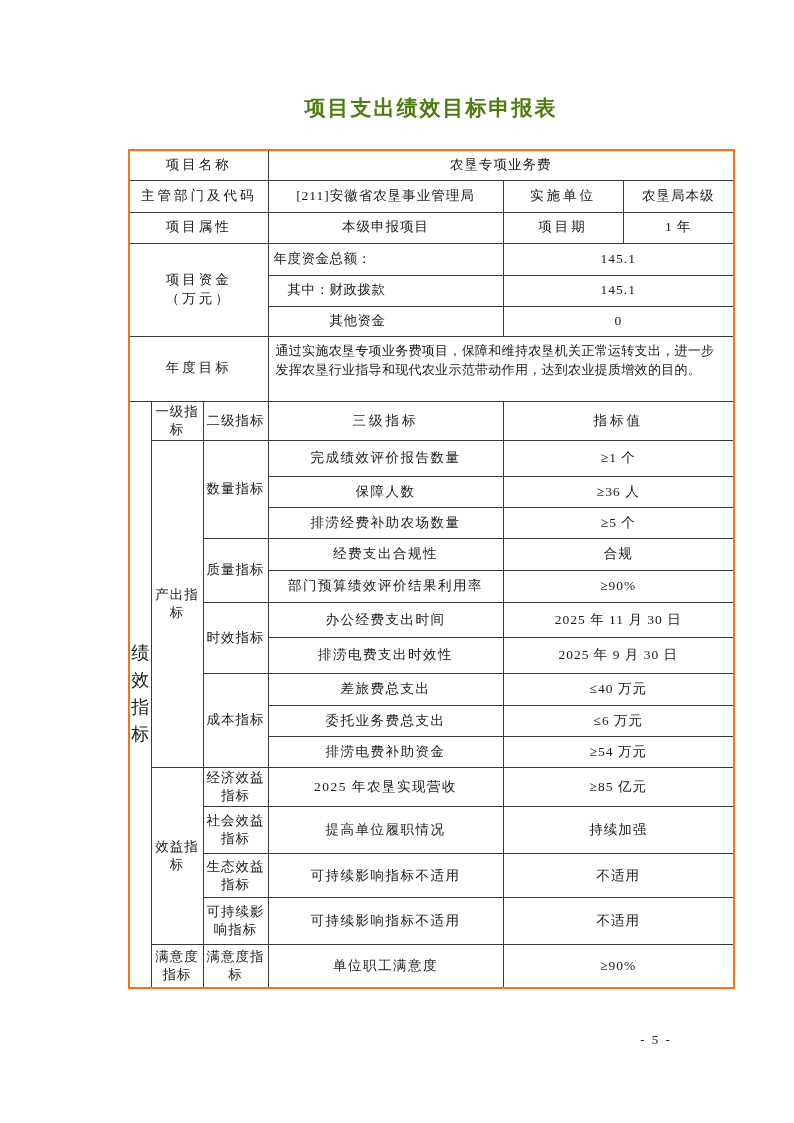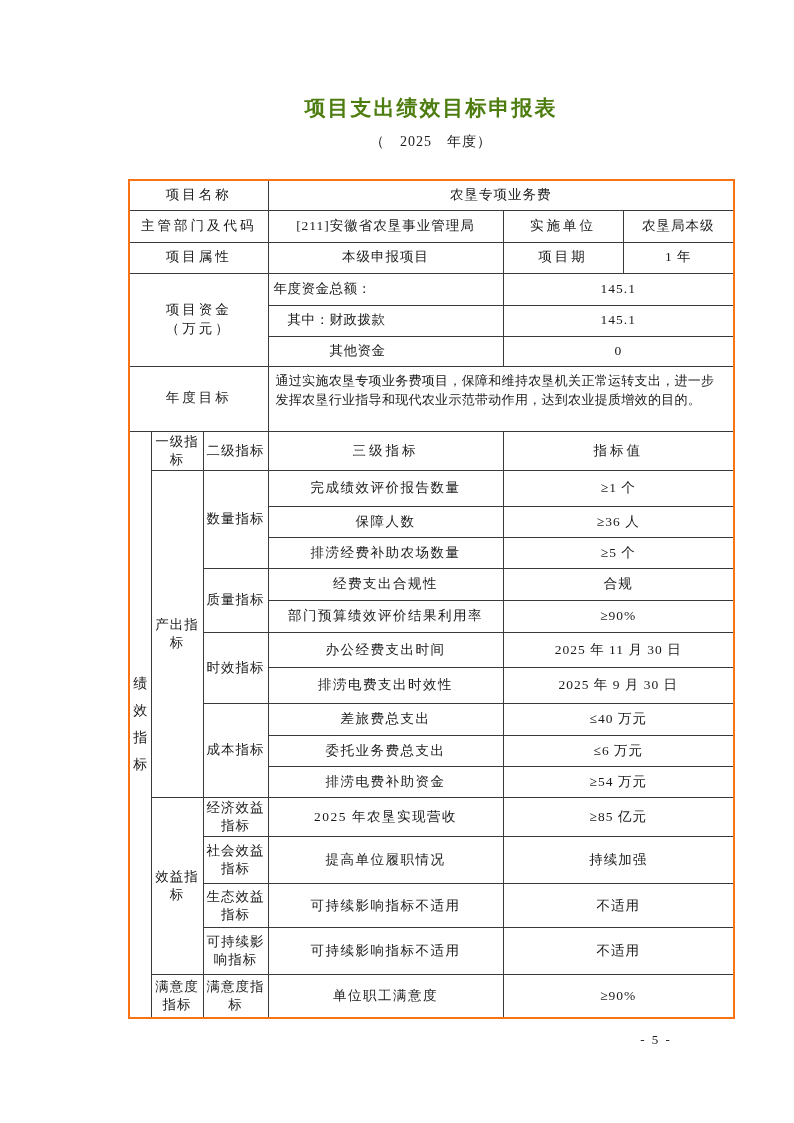--- a/index.html
+++ b/index.html
@@ -29,33 +29,32 @@
   td.l3  { letter-spacing:1.5px; }
   td.val { letter-spacing:1px; }
   td.fund-lbl { text-align:left; letter-spacing:0.5px; }
   .ind1 { padding-left:5px; }
   .ind2 { padding-left:19px; }
   .ind3 { padding-left:61px; }
   td.goal {
     text-align:left; vertical-align:top; letter-spacing:0.3px;
     padding:4px 6px 4px 7px; line-height:1.5; font-size:13px;
   }
-  td.side { padding:0; letter-spacing:0; line-height:27px; font-size:14px; }
+  td.side { padding:0; letter-spacing:0; line-height:27px; font-size:18px; }
   .prewrap { white-space:pre-line; }
   .page-number {
     position:absolute; left:626px; top:1032px; width:60px;
     text-align:center; font-size:13px; letter-spacing:2px; color:#222;
   }
 </style>
 </head>
 <body>
 
 <div class="sheet">
   <div class="title">项目支出绩效目标申报表</div>
-  <div class="subtitle">（　2025　年度）</div>
 
   <table class="form">
     <colgroup>
       <col style="width:22px">
         <col style="width:52px">
         <col style="width:65px">
       <col style="width:235px">
         <col style="width:120px">
         <col style="width:111px">
     </colgroup>

